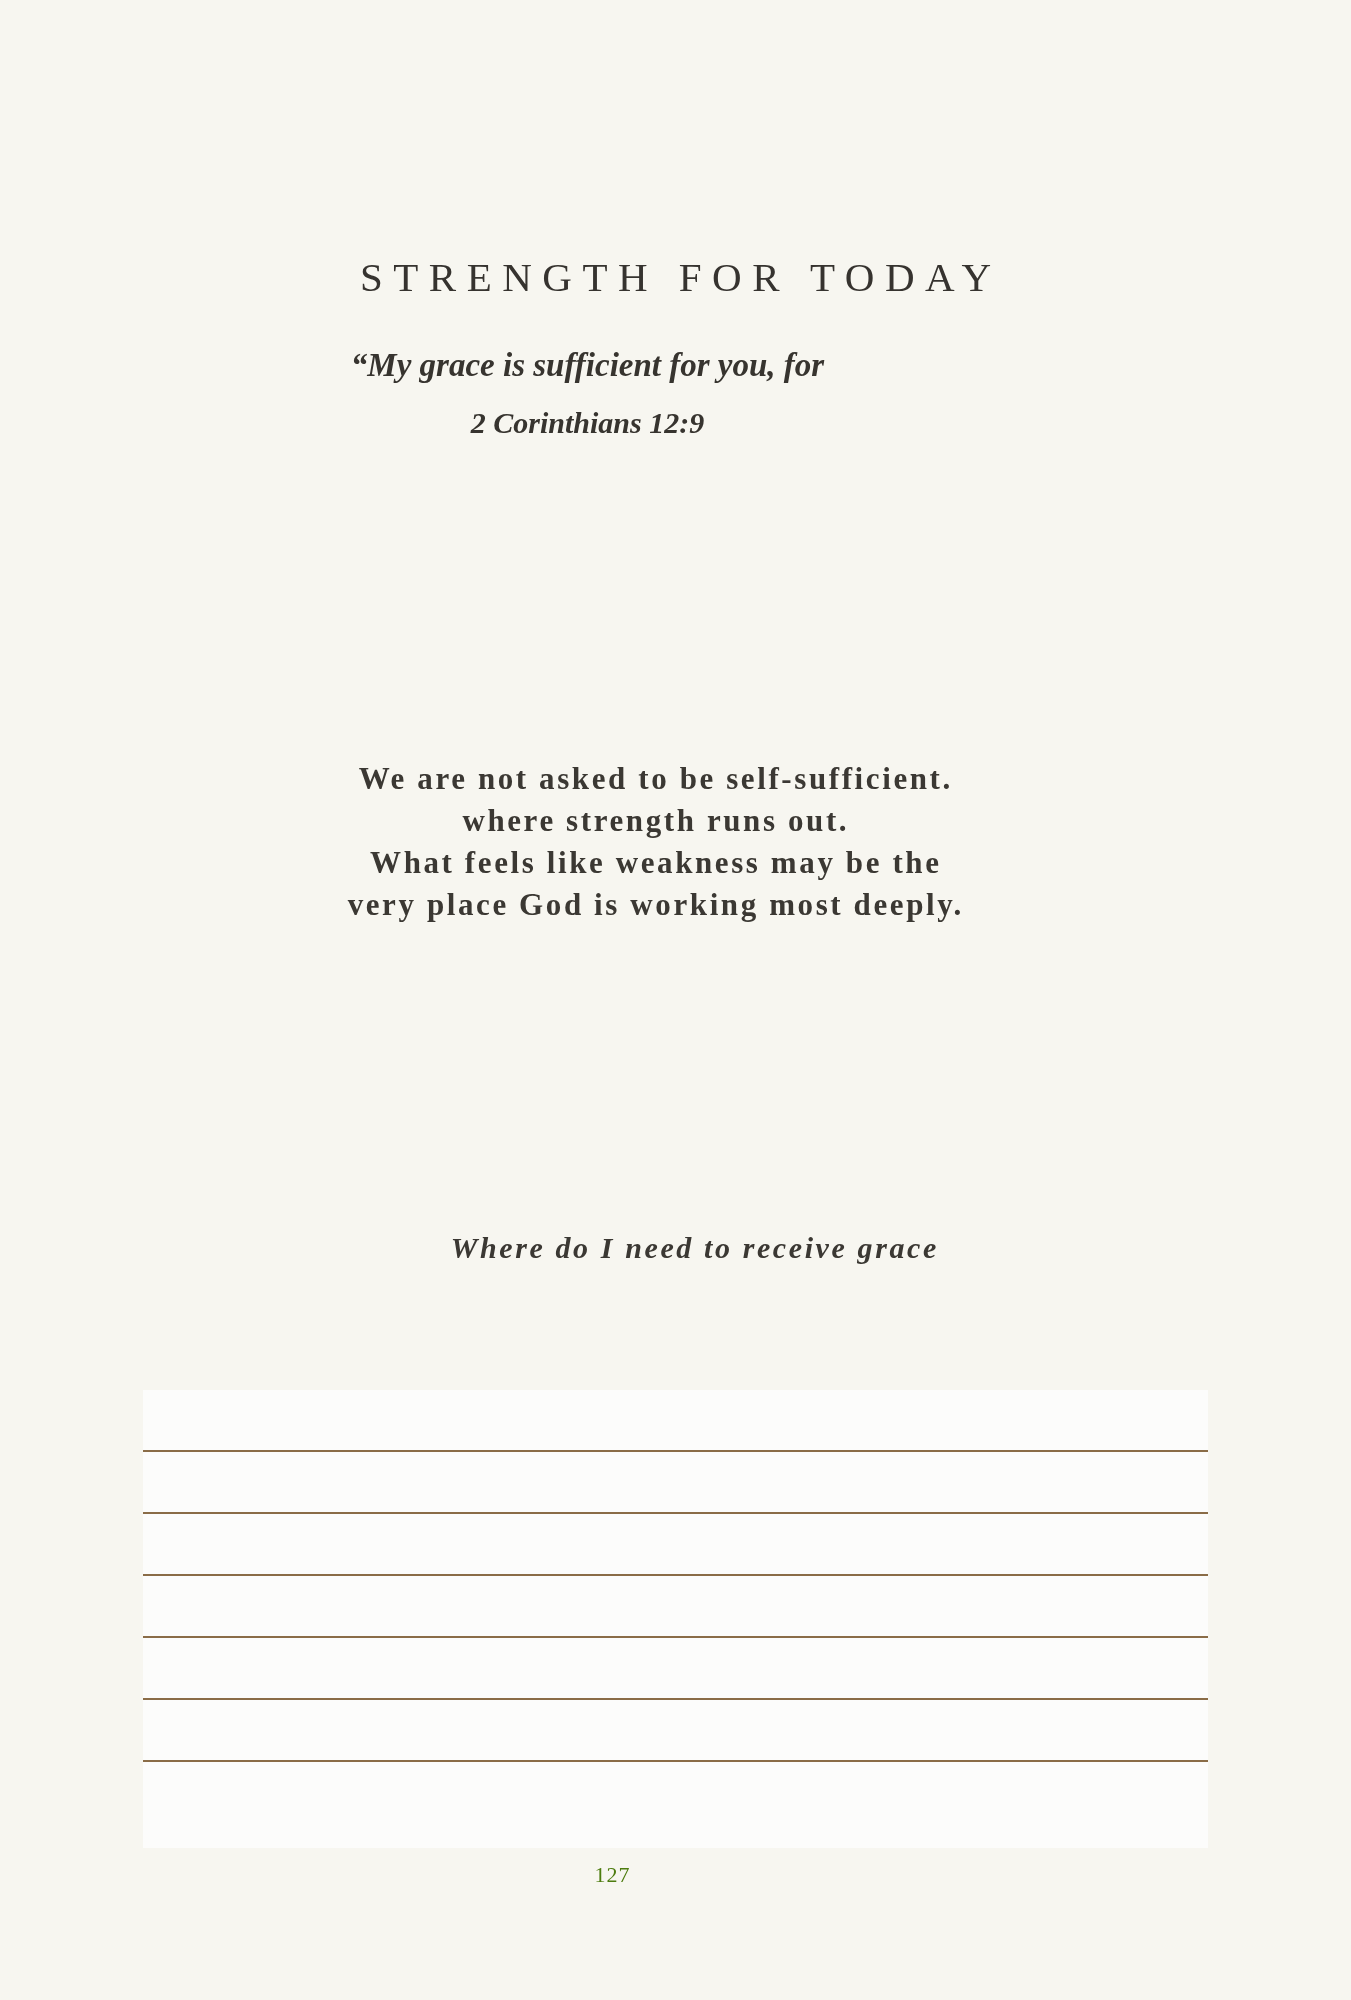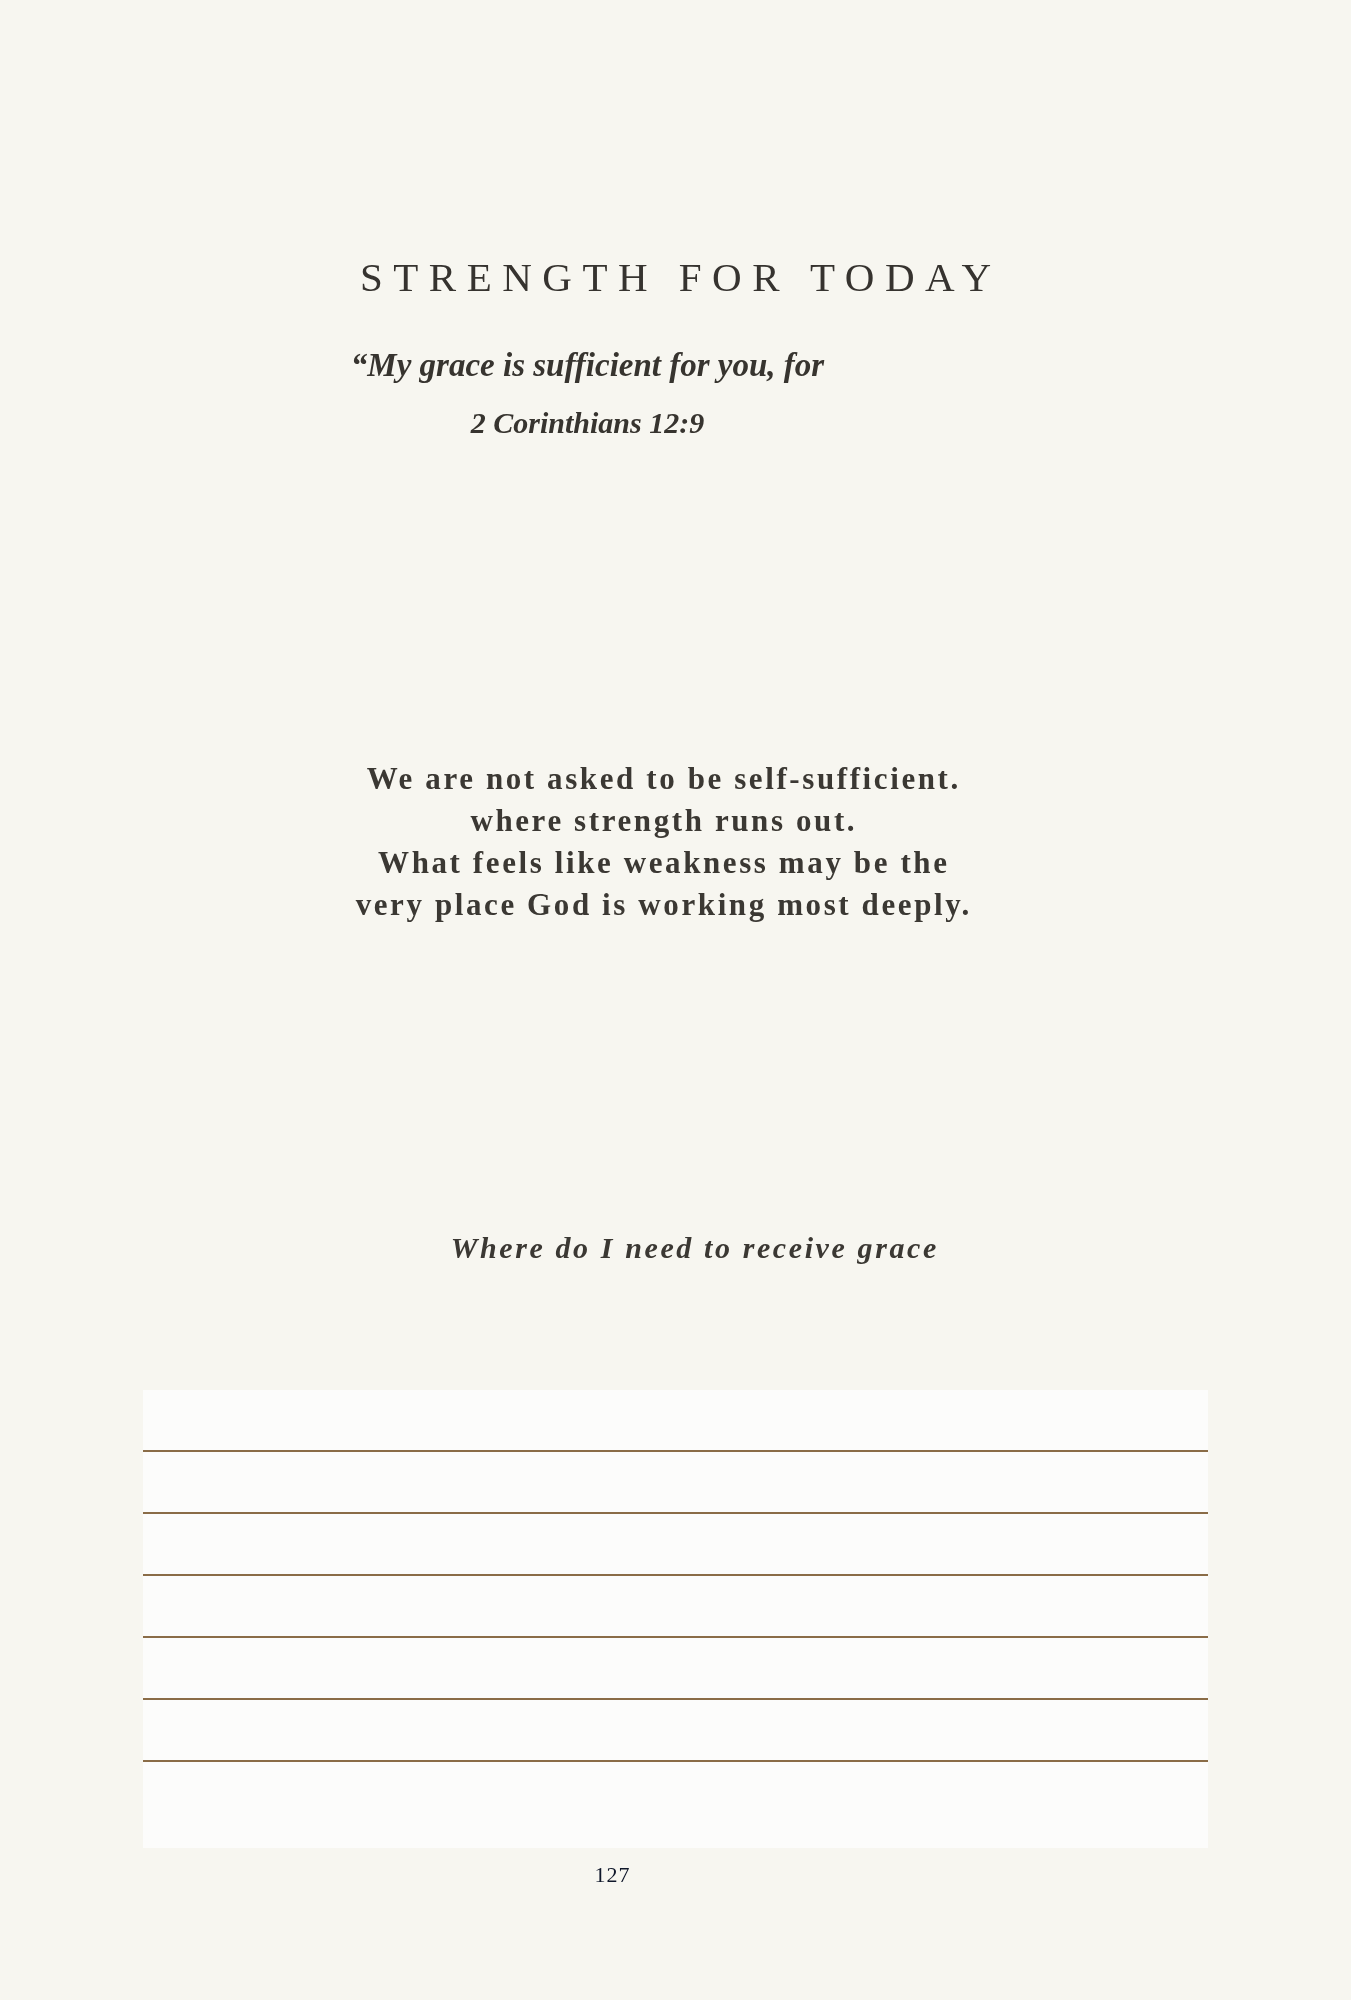--- a/index.html
+++ b/index.html
@@ -69,21 +69,20 @@
     white-space: nowrap;
   }
 
   
   .body-block {
     position: absolute;
     top: 758px;
     left: 0;
     width: 1309px;
     text-align: center;
-    padding-left: 8px;
   }
   .body-line {
     font-family: "Liberation Serif", "DejaVu Serif", serif;
     font-weight: 700;
     font-size: 31px;
     letter-spacing: 2.6px;
     text-indent: 2.6px;
     color: #3b3833;
     line-height: 42px;
     white-space: nowrap;
@@ -140,21 +139,21 @@
   
   .page-number {
     position: absolute;
     top: 1862px;
     left: 0;
     width: 1225px;
     text-align: center;
     font-family: "Liberation Serif", "DejaVu Serif", serif;
     font-size: 22px;
     letter-spacing: 1px;
-    color: #0f172a;
+    color: #4d7c0f;
   }
 </style>
 </head>
 <body>
 
 <div class="page">
 
   <h1 class="page-title">STRENGTH FOR TODAY</h1>
 
   <div class="scripture">

